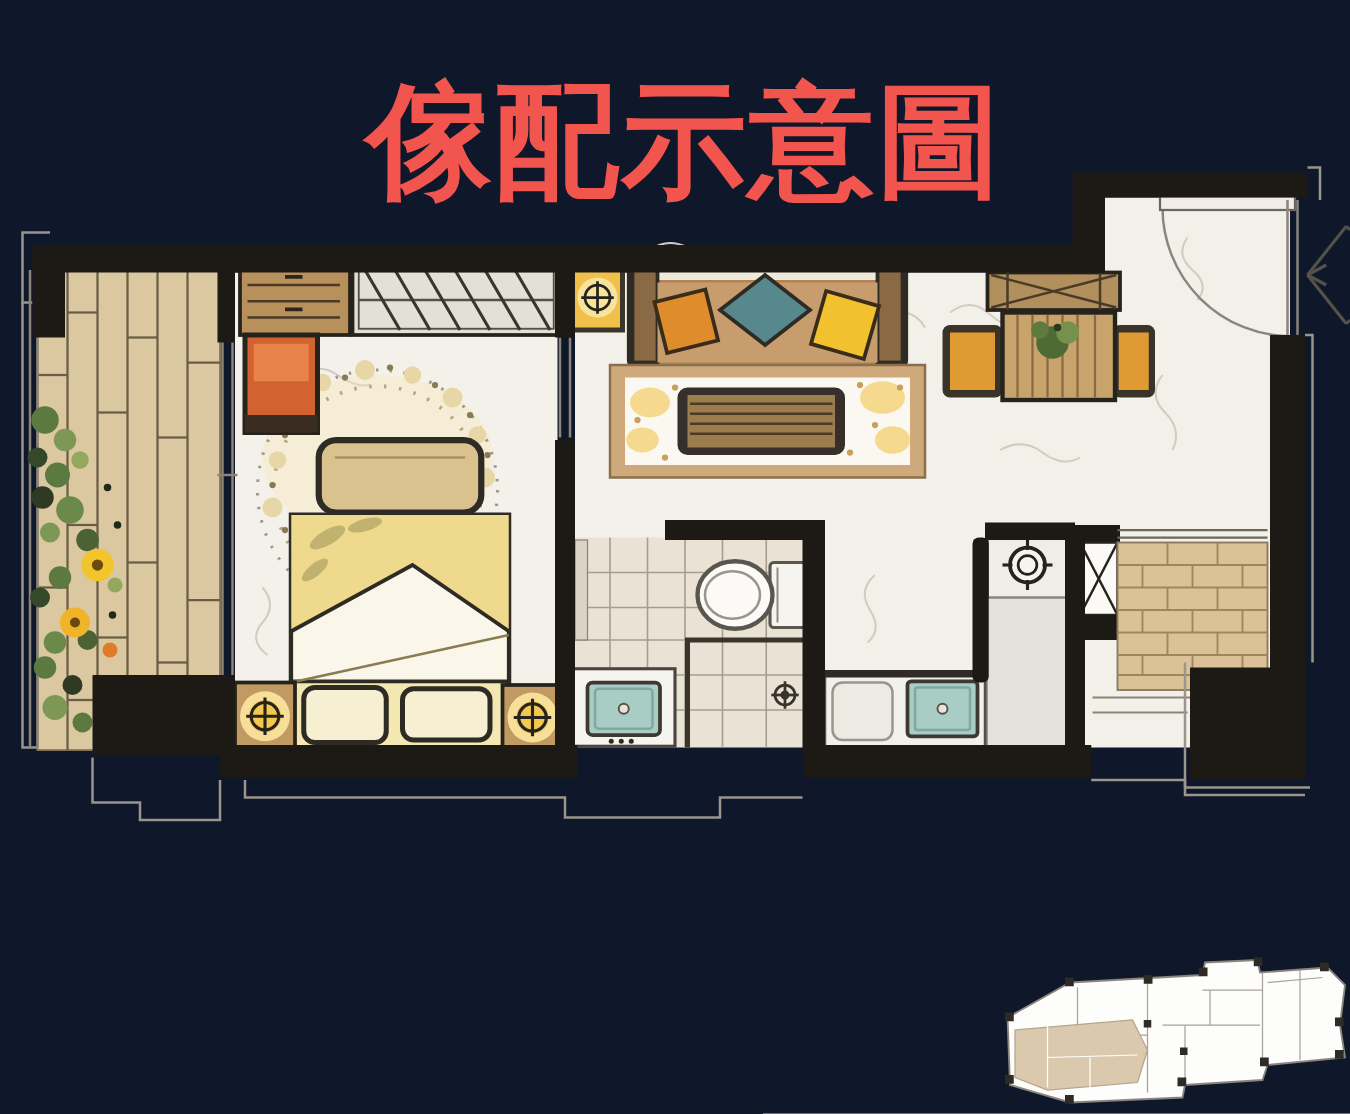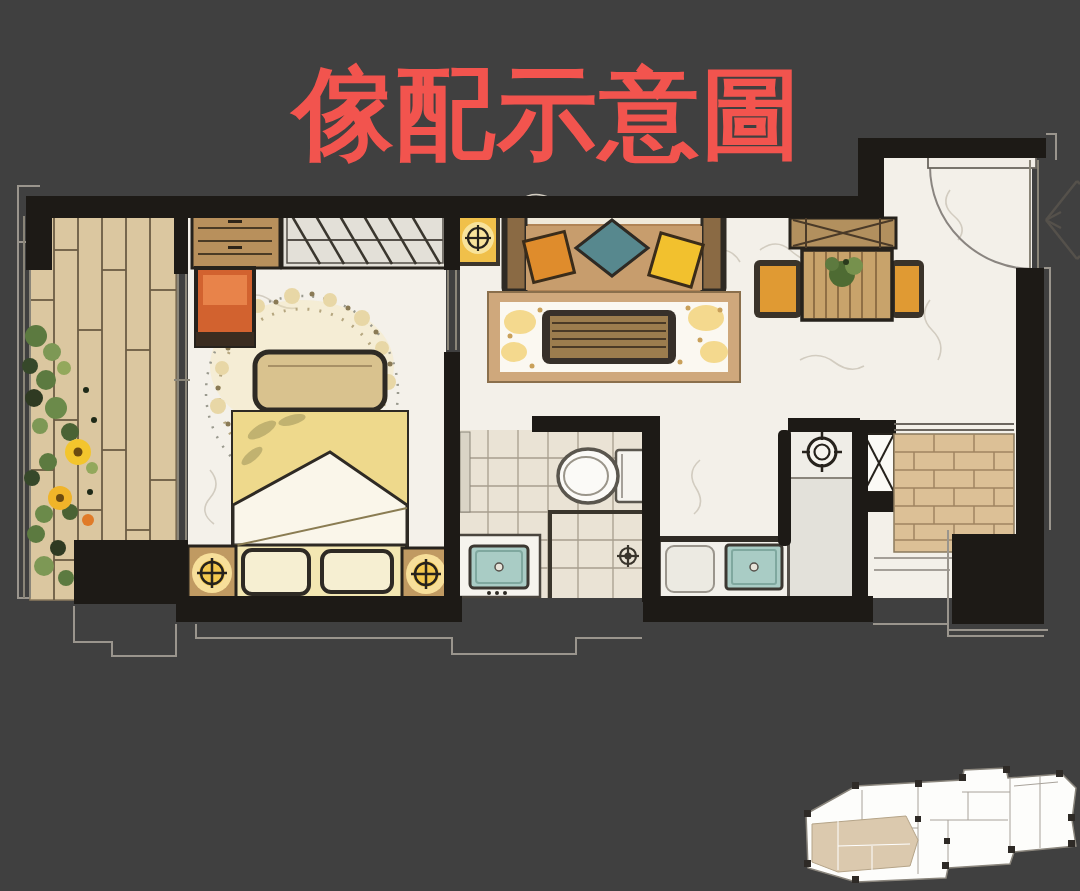--- a/index.html
+++ b/index.html
@@ -1,16 +1,16 @@
 <!DOCTYPE html>
 <html><head>
 <meta charset="utf-8">
 <style>
   html,body{margin:0;padding:0;background:#ffffff;}
-  .stage{position:relative;width:1080px;height:891px;background:#404040;overflow:hidden;
+  .stage{position:relative;width:1080px;height:891px;background:#0f172a;overflow:hidden;
          font-family:"Liberation Sans",sans-serif;}
   .plan-title{position:absolute;left:258px;top:58px;width:580px;text-align:center;
               font-size:100px;font-weight:800;letter-spacing:2px;color:#f2544e;
               line-height:1.1;white-space:nowrap;z-index:5;}
   svg{position:absolute;left:0;top:0;}
 </style>
 </head>
 <body>
 
 <div class="stage">

